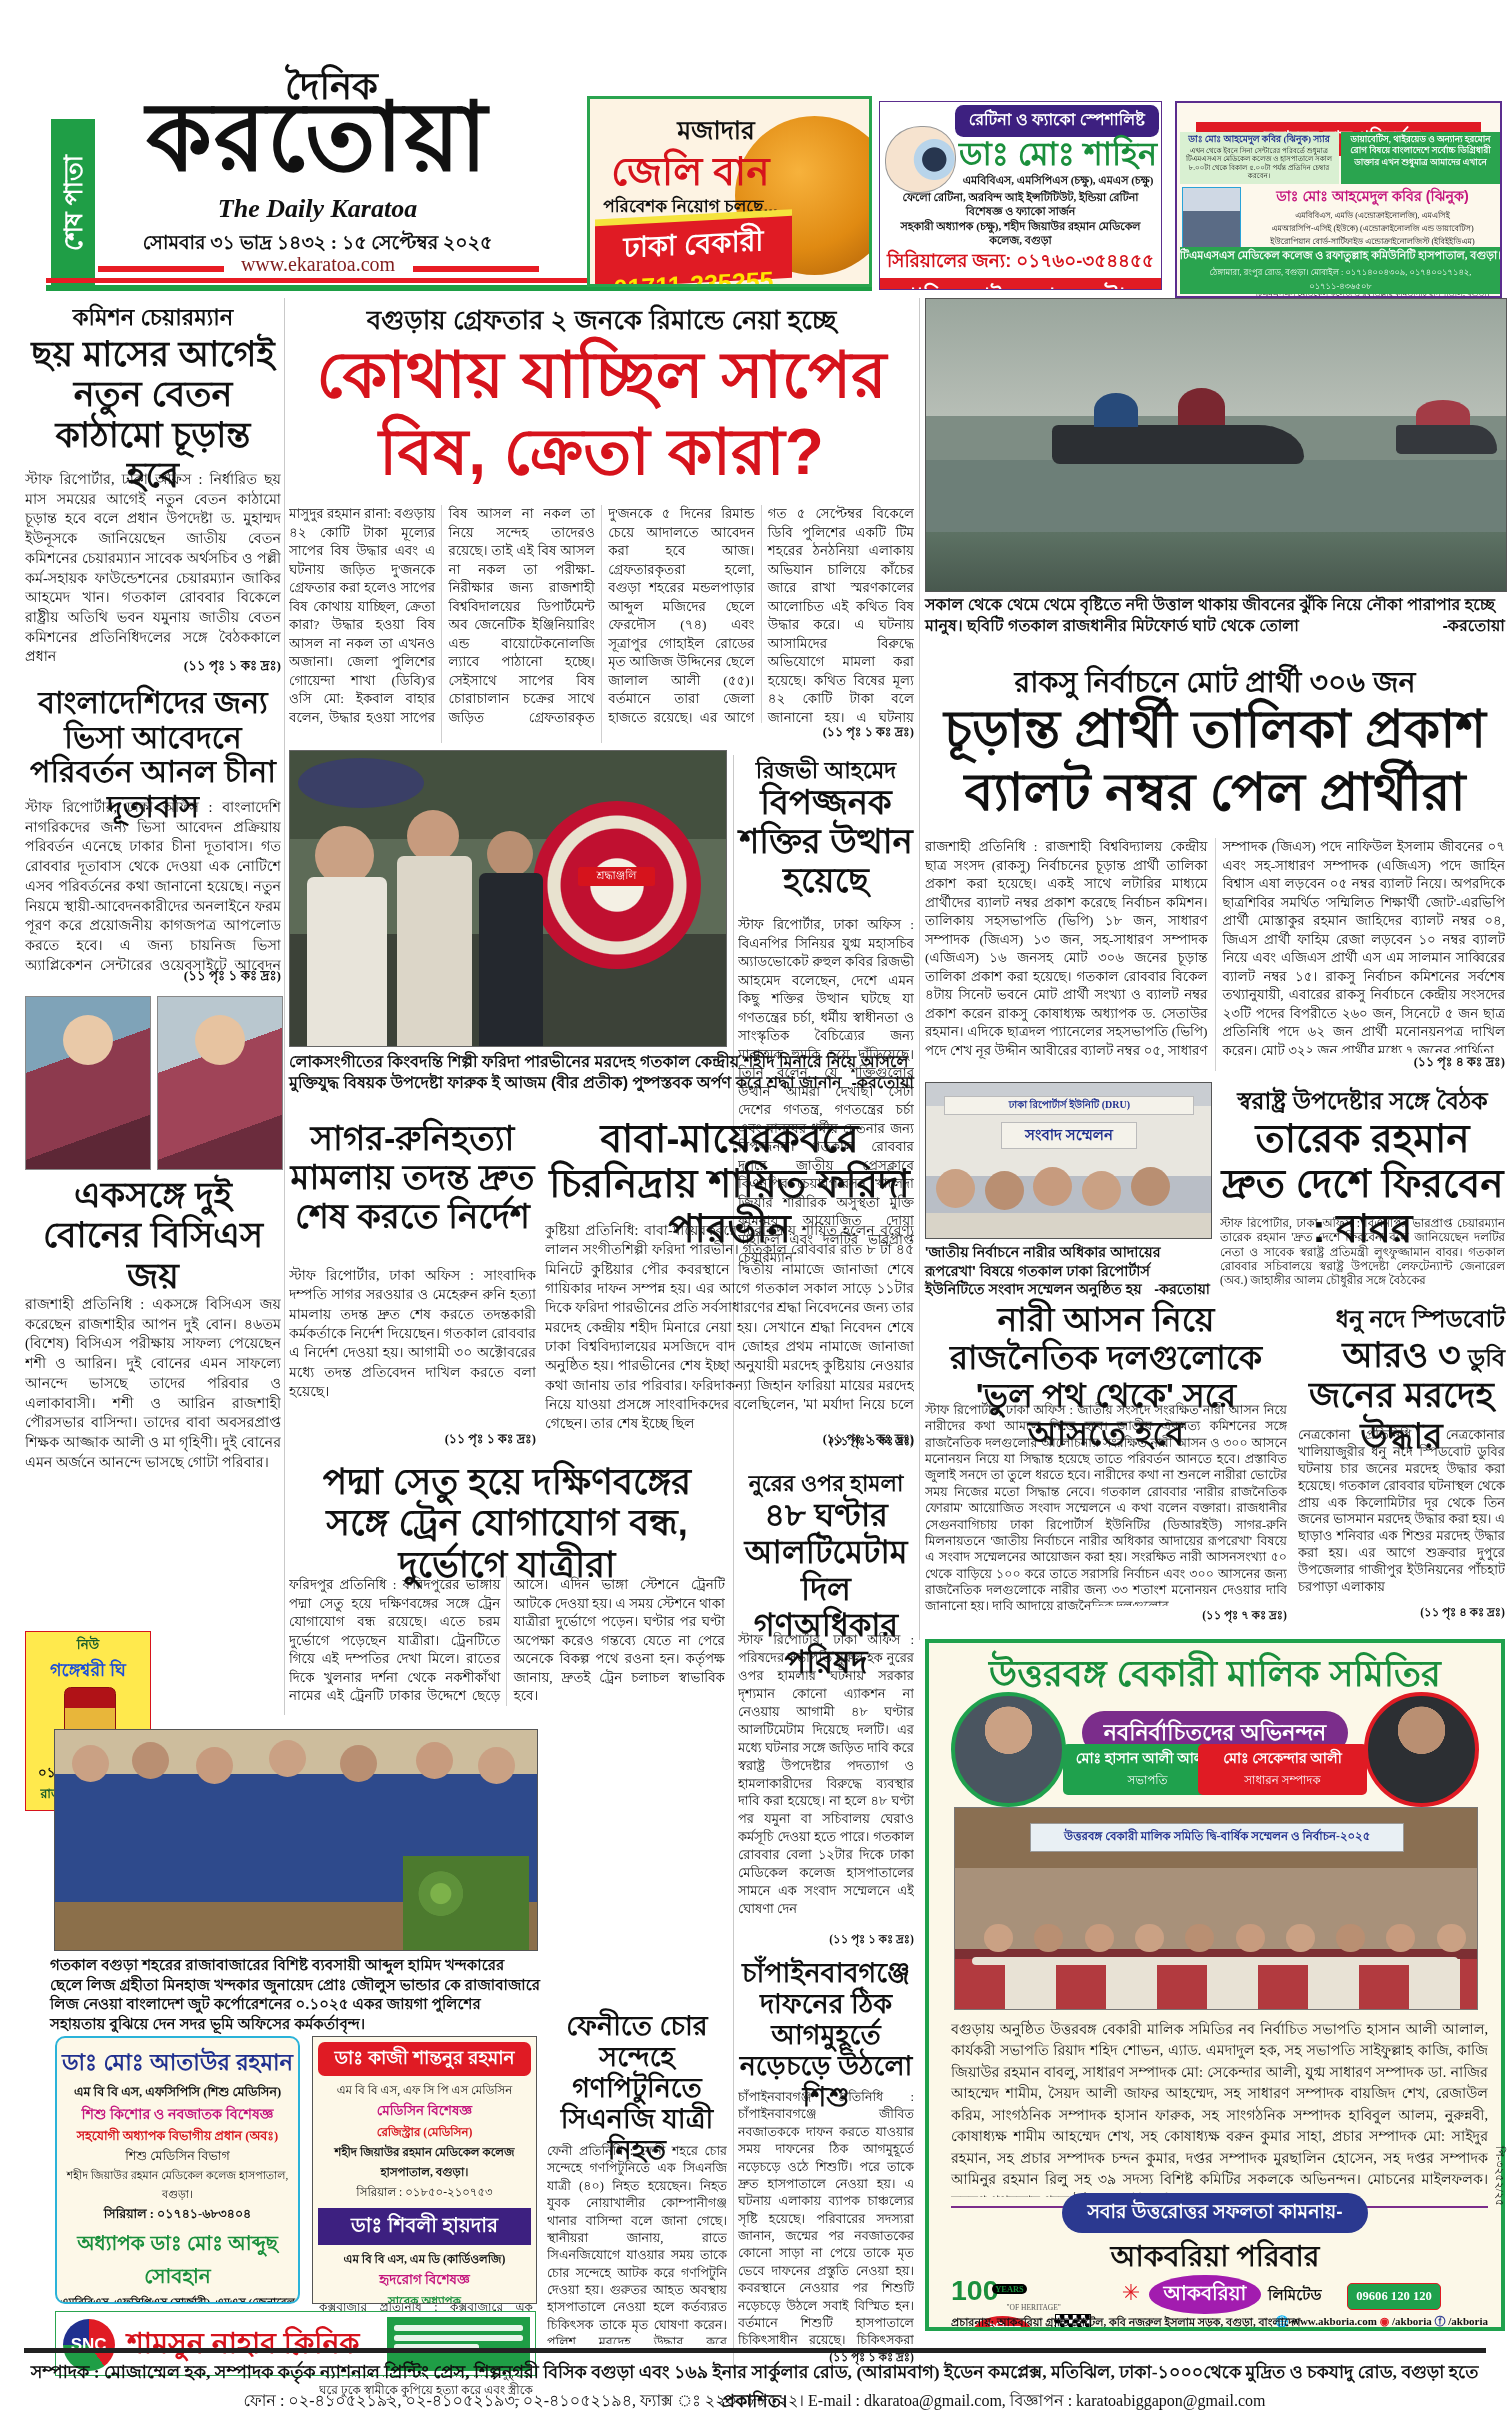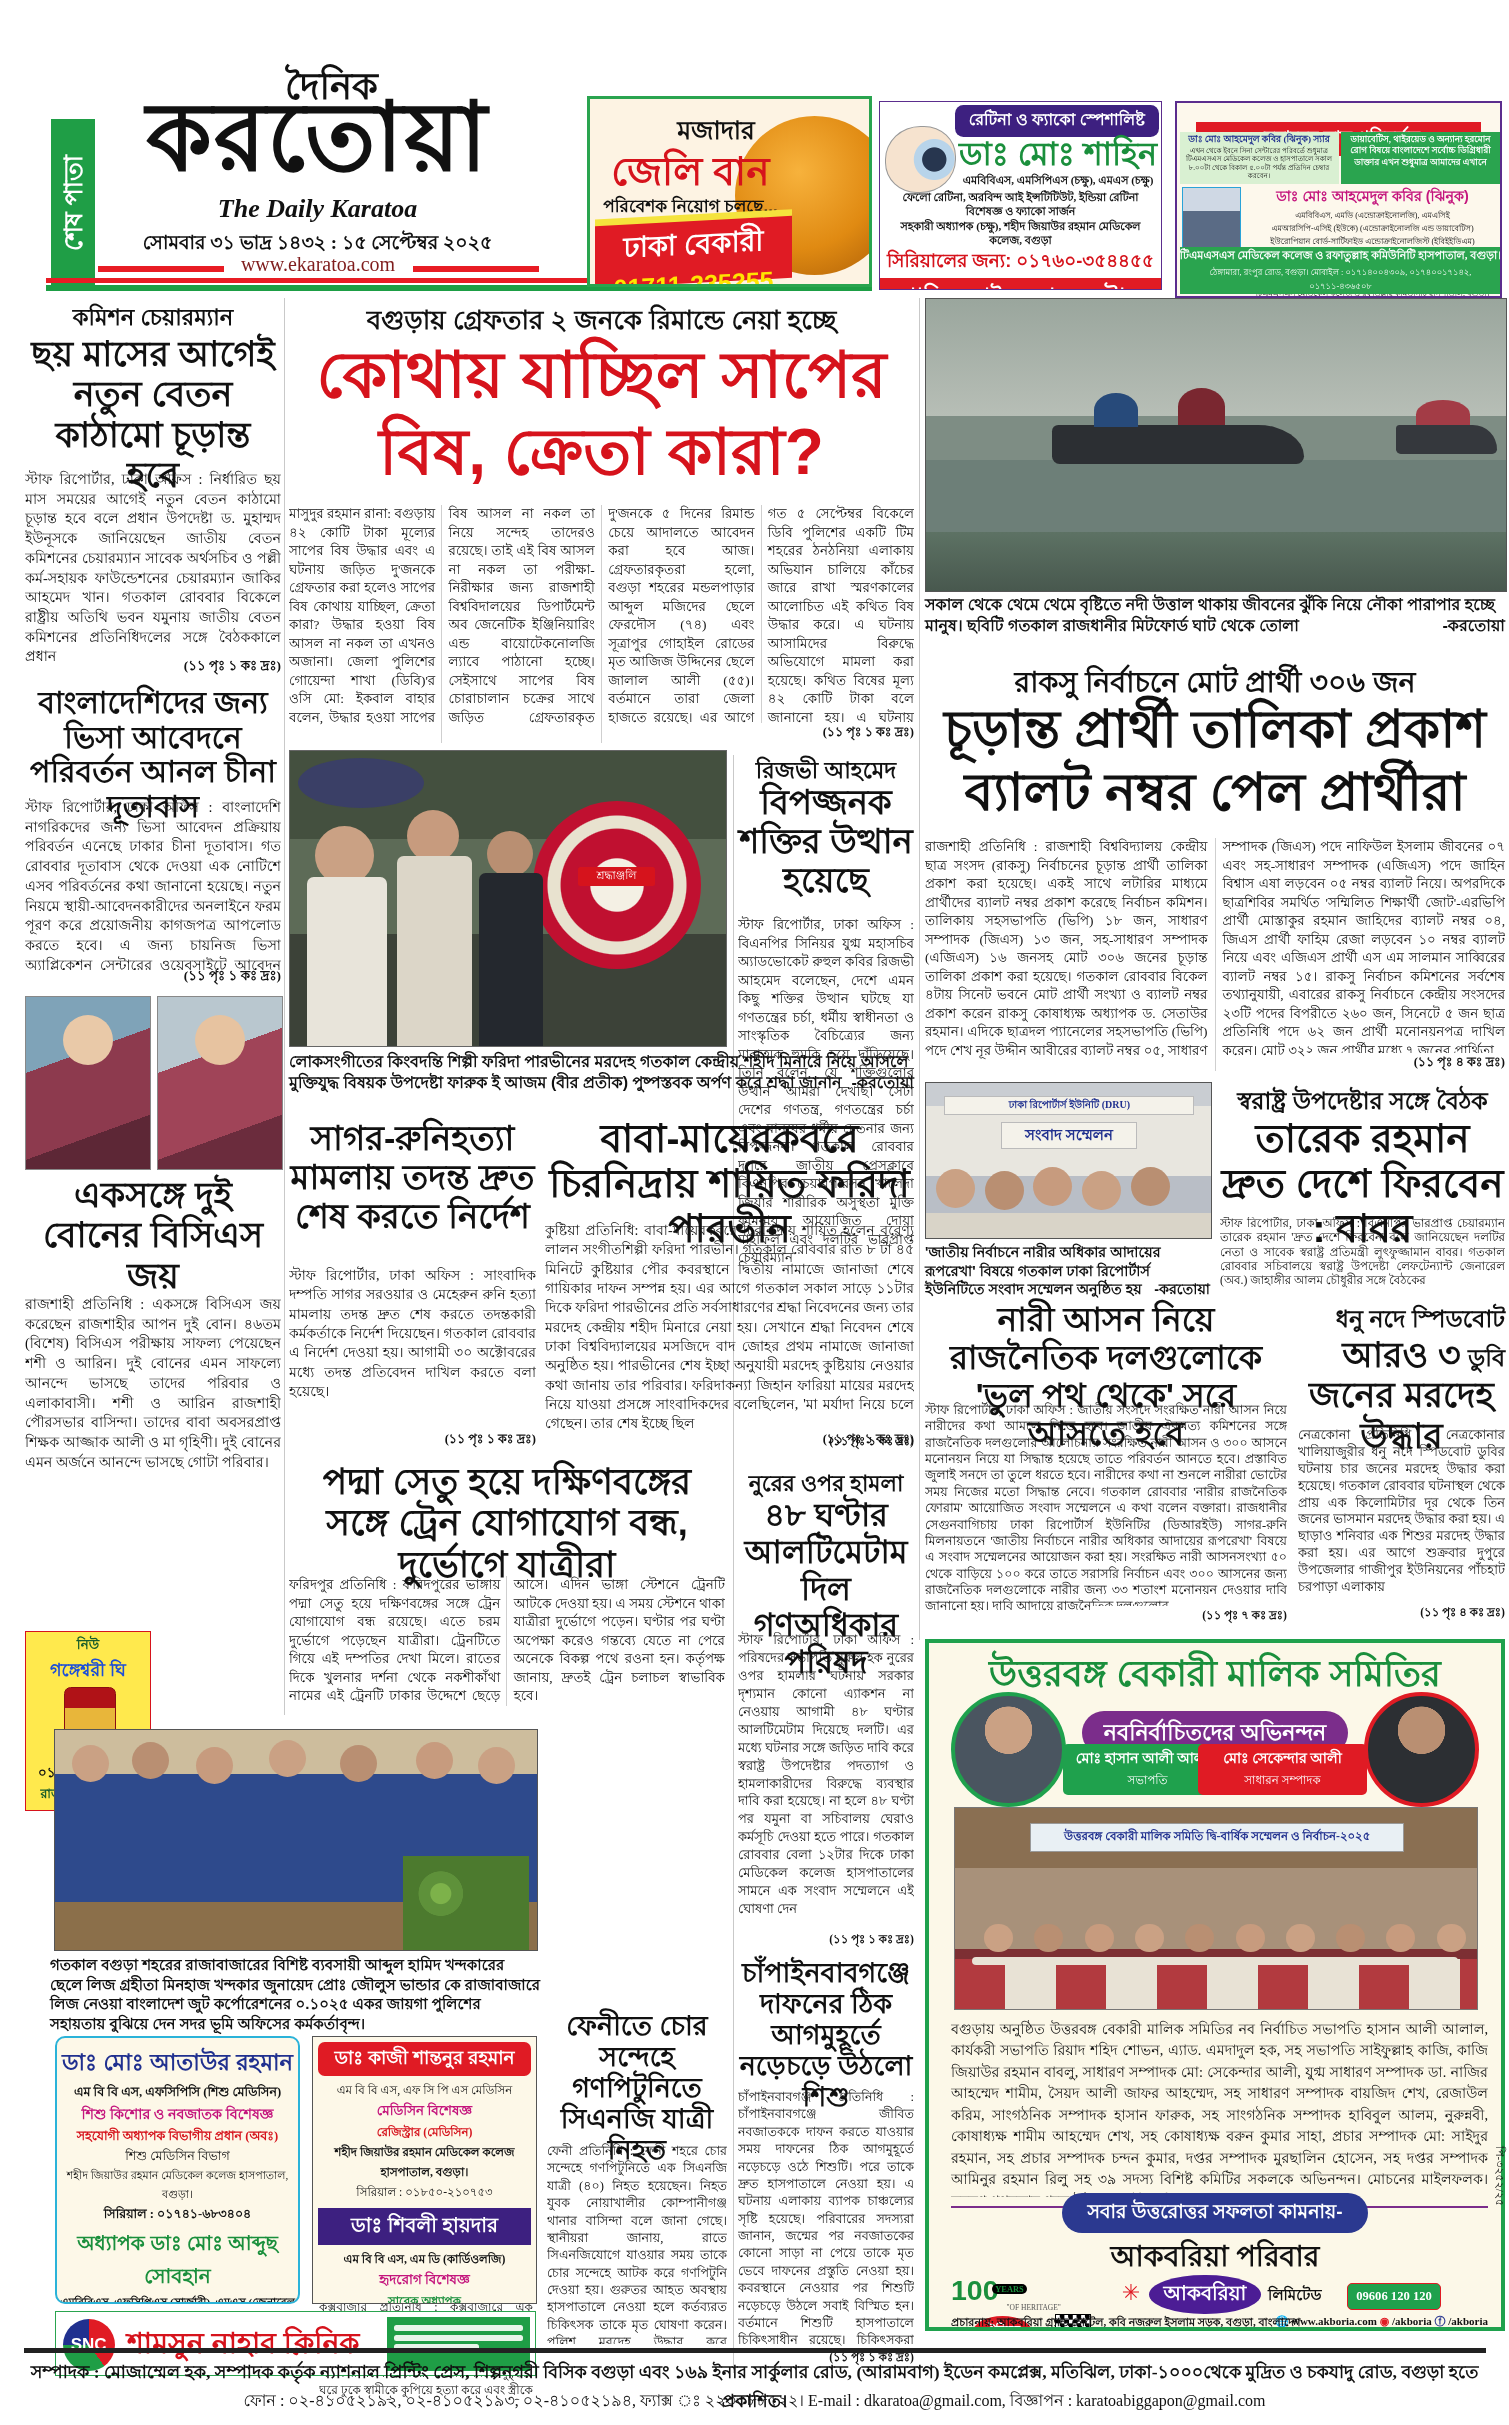--- a/index.html
+++ b/index.html
@@ -310,21 +310,21 @@
     <div class="ctr" style="position:absolute;left:0;top:550px;width:100%;">
       <span class="pill" style="display:inline-block;background:#2b3990;color:#fff;font-weight:bold;font-size:19px;font-family:'Liberation Sans',sans-serif;padding:4.2px 25px;">সবার উত্তরোত্তর সফলতা কামনায়-</span>
     </div>
     <div class="abs ctr" style="left:0;top:592px;width:100%;font-weight:900;font-size:28.5px;font-family:'Liberation Sans',sans-serif;">আকবরিয়া পরিবার</div>
 
     <div class="abs" style="left:22px;top:631px;width:537px;height:39px;">
       <span style="color:#1a8f3c;font-weight:900;font-size:28.5px;font-family:'Liberation Sans',sans-serif;">100</span>
       <span style="background:#000000;color:#1a8f3c;font-size:8.4px;font-weight:bold;padding:0.8px 3.4px;border-radius:5px;position:relative;top:-8.4px;left:-10px;">YEARS</span>
       <span style="font-size:7.5px;color:#555;position:relative;left:-34px;top:10px;">"OF HERITAGE"</span>
       <span style="color:#e01b24;font-size:22px;margin-left:23.5px;">✳</span>
-      <span style="display:inline-block;background:#4c1d95;color:#fff;font-weight:900;font-size:20px;font-family:Liberation Mono, monospace;padding:3.4px 15px;border-radius:50%;margin-left:5px;">আকবরিয়া</span>
+      <span style="display:inline-block;background:#a21caf;color:#fff;font-weight:900;font-size:20px;font-family:Liberation Mono, monospace;padding:3.4px 15px;border-radius:50%;margin-left:5px;">আকবরিয়া</span>
       <span style="font-weight:bold;font-size:15px;margin-left:3.4px;">লিমিটেড</span>
       <span style="display:inline-block;background:#1fa14d;color:#fff;font-weight:bold;font-size:12.6px;padding:5px 8.4px;border:1.7px solid #e01b24;border-radius:5px;margin-left:22px;">09606 120 120</span>
       <span style="display:inline-block;background:#e01b24;color:#fff;font-weight:bold;font-size:13.4px;padding:5px 11.7px;border-radius:50%;margin-left:22px;">ঐতিহ্য</span>
       <span style="display:inline-block;width:34px;height:34px;margin-left:20px;vertical-align:middle;
                    background:repeating-conic-gradient(#000 0 25%,#fff 0 50%) 0 0/8.4px 8.4px;border:1.7px solid #000;"></span>
     </div>
     <div class="abs" style="left:22px;top:671px;width:537px;font-size:11px;font-weight:bold;text-align:right;">
       <span style="color:#2b3990;">🌐</span>
       <span>www.akboria.com</span>
       <span style="color:#e01b24;">◉</span>

